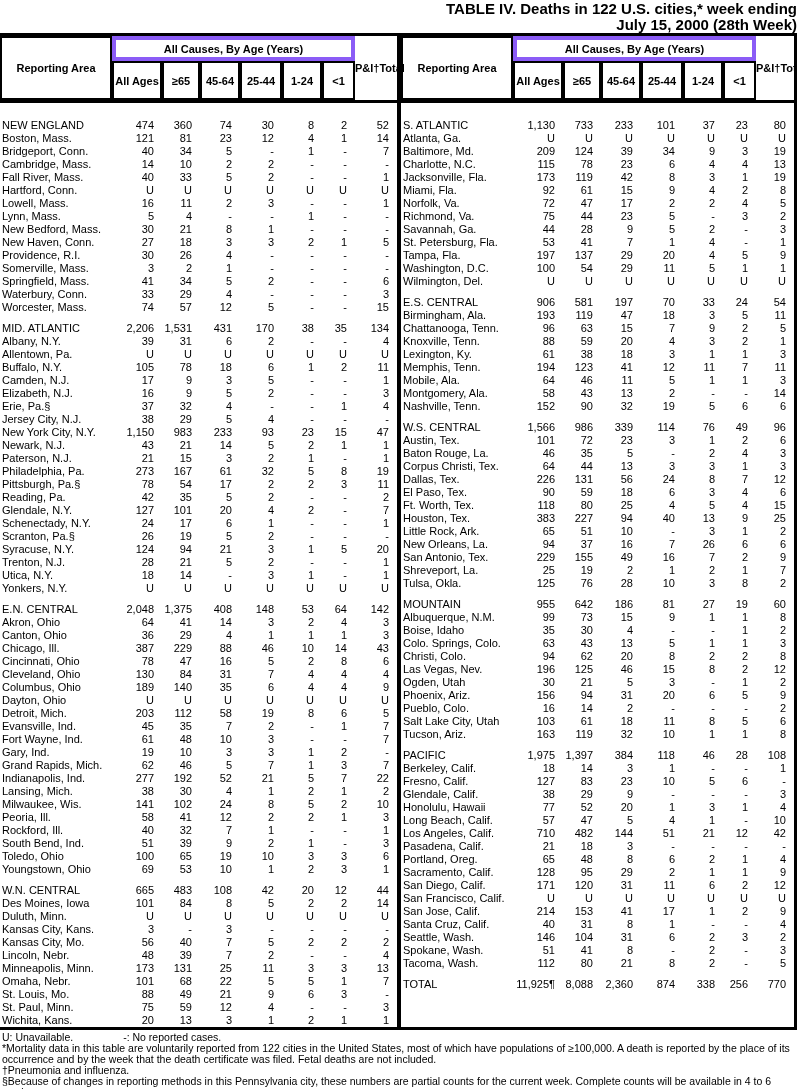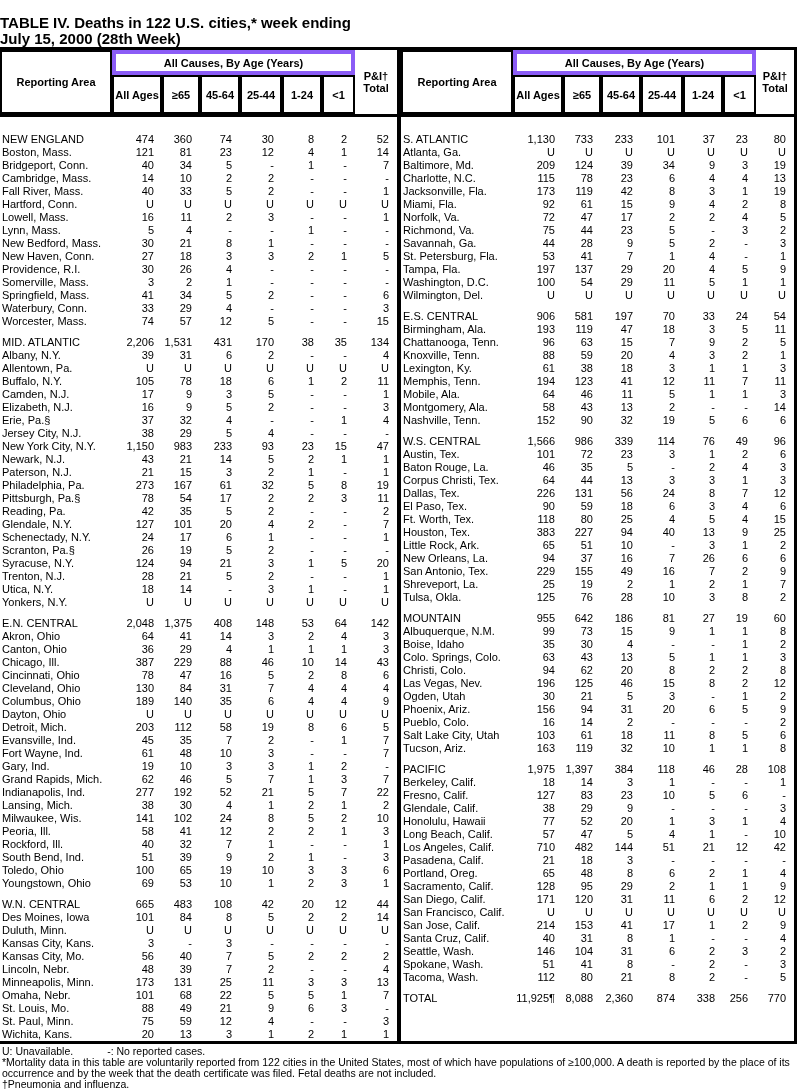--- a/index.html
+++ b/index.html
@@ -1,33 +1,33 @@
 <!DOCTYPE html>
 <html><head>
 <meta charset="utf-8">
 <style>
   html,body{margin:0;padding:0;background:#fff;color:#000;}
   body{width:797px;height:1089px;font-family:"Liberation Sans",sans-serif;overflow:hidden;}
-  .title{text-align:left;font-weight:bold;font-size:15px;line-height:16px;padding-top:15px;height:32px;}
+  .title{text-align:right;font-weight:bold;font-size:15px;line-height:16px;padding-top:1px;height:32px;}
   .table-area{display:flex;border-top:3px solid #000;border-bottom:3px solid #000;}
   .half{width:397px;}
   .half.right{width:400px;box-sizing:border-box;border-left:4px solid #000;border-right:3px solid #000;}
   .hdr{display:grid;grid-template-columns:112px 50px 38px 40px 42px 40px 33px 1fr;grid-template-rows:25px 39px;border-bottom:3px solid #000;font-size:11px;font-weight:bold;}
   .hdr-ra{grid-column:1;grid-row:1/3;border:2px solid #000;display:flex;align-items:center;justify-content:center;}
   .hdr-group{grid-column:2/8;grid-row:1;border:4px solid #8b5cf6;display:flex;align-items:center;justify-content:center;}
   .hdr-col{grid-row:2;border:2px solid #000;display:flex;align-items:center;justify-content:center;text-align:center;line-height:12px;padding:0 1px;}
-  .hdr-pi{grid-column:8;grid-row:1/3;display:flex;flex-direction:column;align-items:center;justify-content:center;line-height:12px;text-align:center;}
+  .hdr-pi{grid-column:8;grid-row:1/3;display:flex;align-items:center;justify-content:center;line-height:12px;text-align:center;}
   .half-body{height:908px;padding-top:16px;overflow:hidden;font-size:11px;}
   .row{display:grid;grid-template-columns:112px 50px 38px 40px 42px 40px 33px 1fr;height:13px;line-height:13px;}
   .row.gap{margin-top:8px;}
   .row .name{padding-left:2px;white-space:nowrap;overflow:hidden;}
   .row .num{text-align:right;padding-right:8px;white-space:nowrap;}
   .footnotes{font-size:10.5px;line-height:11px;padding:2px 2px 0 2px;}
   .footnotes div{margin:0;}
-  .legend{display:flex;gap:34px;}
+  .legend{display:flex;gap:50px;}
 </style>
 </head>
 <body>
 
 <div class="title">
   <div>TABLE IV. Deaths in 122 U.S. cities,* week ending</div>
   <div>July 15, 2000 (28th Week)</div>
 </div>
 
 <div class="table-area">

